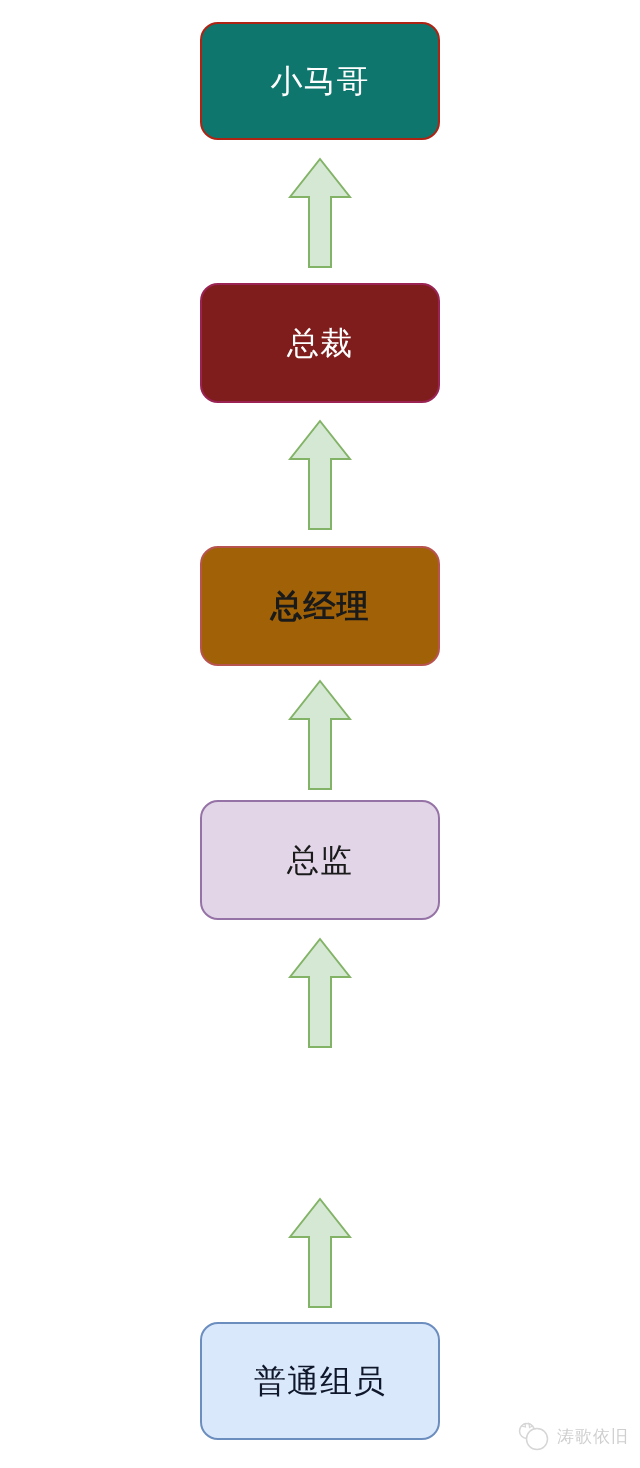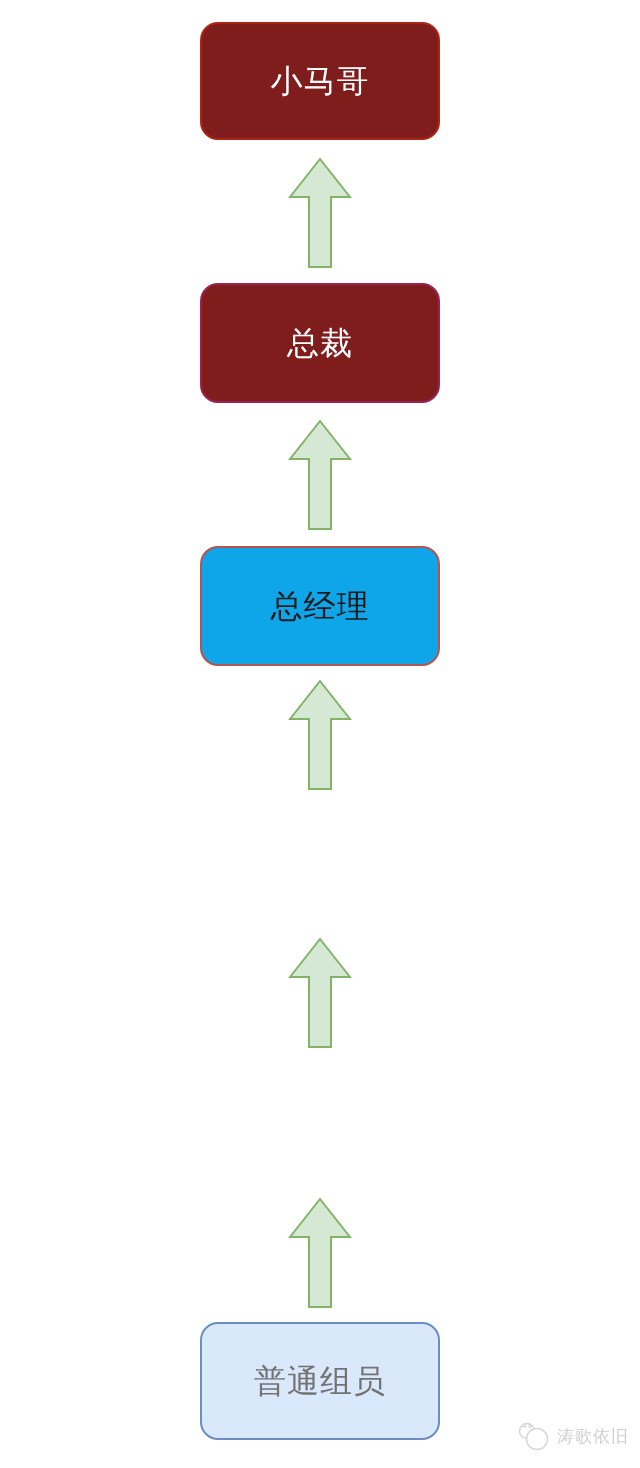--- a/index.html
+++ b/index.html
@@ -63,35 +63,38 @@
     white-space: nowrap;
     text-align: center;
   }
   .wm-icon svg { display: block; }
 </style>
 </head>
 <body>
 
 <div class="stage">
 
-  <div class="node n1" style="background: #7f1d1d; border-color: rgb(173, 36, 20); color: rgb(255, 255, 255);">
+  <div class="node n1" style="background: #0f766e; border-color: rgb(173, 36, 20); color: rgb(255, 255, 255);">
     <span>小马哥</span>
   </div>
 
   <div class="node n2" style="background: #7f1d1d; border-color: rgb(154, 35, 84); color: rgb(255, 255, 255);">
     <span>总裁</span>
   </div>
 
-  <div class="node n3" style="background: #0ea5e9; border-color: rgb(184, 84, 80); color: rgb(26, 26, 26);">
+  <div class="node n3" style="background: #a16207; border-color: rgb(184, 84, 80); color: rgb(26, 26, 26); font-weight: bold;">
     <span>总经理</span>
   </div>
 
+  <div class="node n4" style="background: rgb(225, 213, 231); border-color: rgb(150, 115, 166); color: rgb(26, 26, 26);">
+    <span>总监</span>
+  </div>
 
 
-  <div class="node n6" style="background: rgb(218, 232, 252); border-color: rgb(108, 142, 191); color: #737373;">
+  <div class="node n6" style="background: rgb(218, 232, 252); border-color: rgb(108, 142, 191); color: #0f172a;">
     <span>普通组员</span>
   </div>
 
   <div class="arrow a1">
     <svg viewBox="0 0 64 112" xmlns="http://www.w3.org/2000/svg">
       <polygon points="32,2 62,40 43,40 43,110 21,110 21,40 2,40" stroke-width="2" fill="#D5E8D4" stroke="#82B366"></polygon>
     </svg>
   </div>
   <div class="arrow a2">
     <svg viewBox="0 0 64 112" xmlns="http://www.w3.org/2000/svg">

